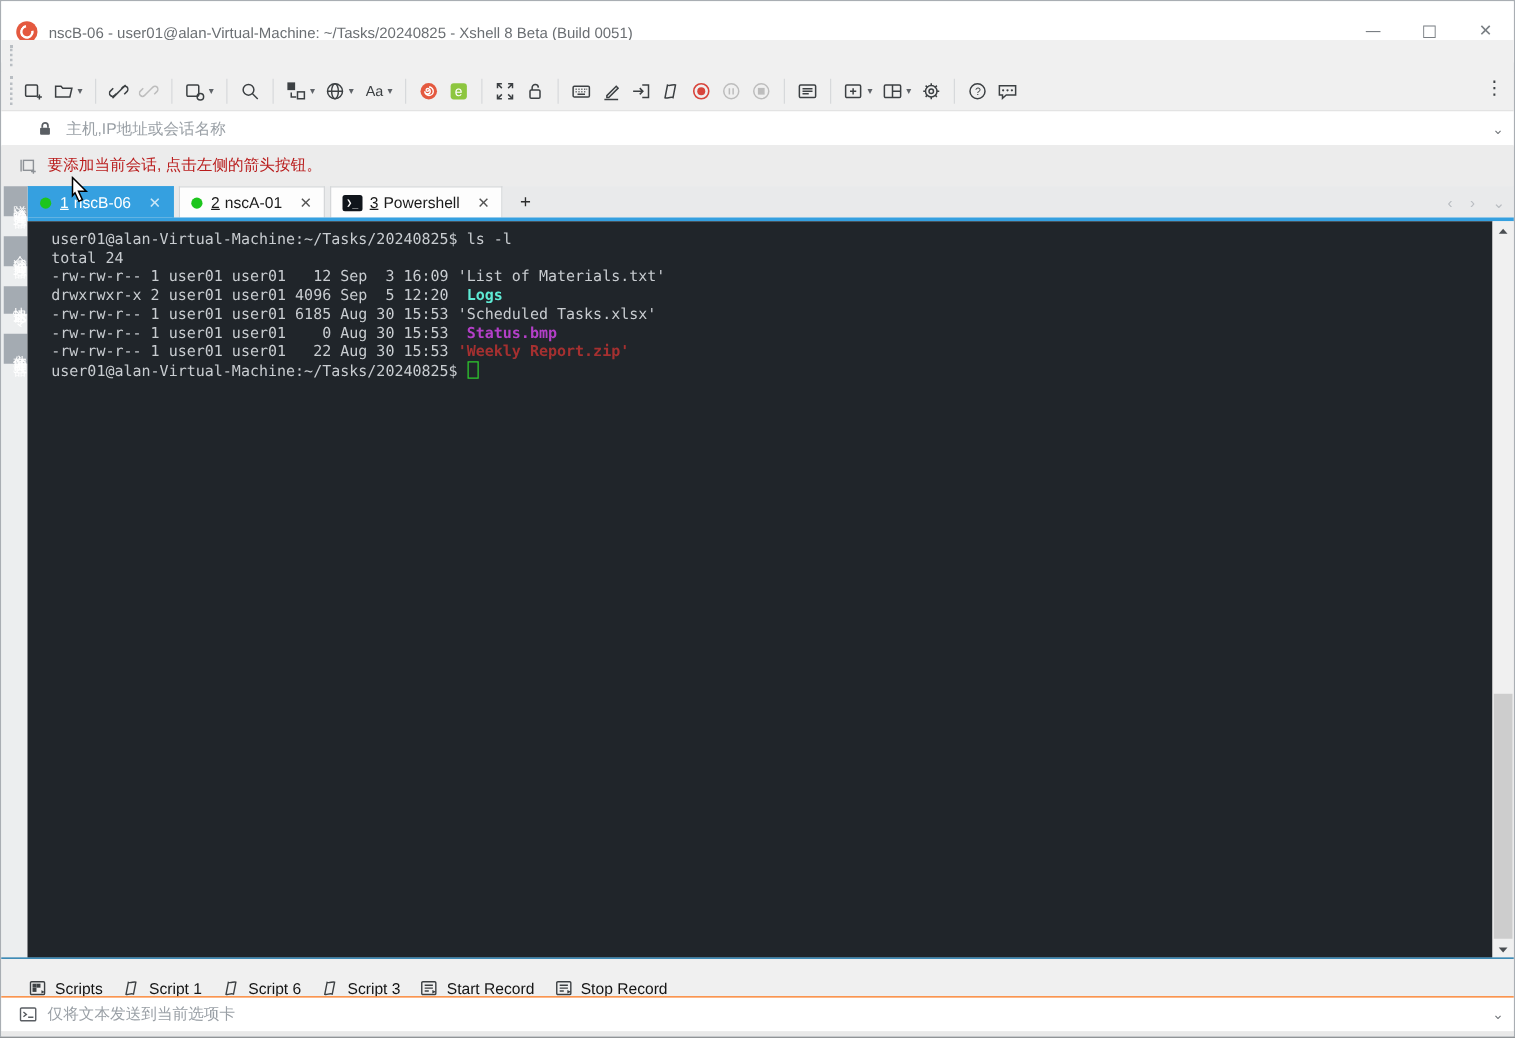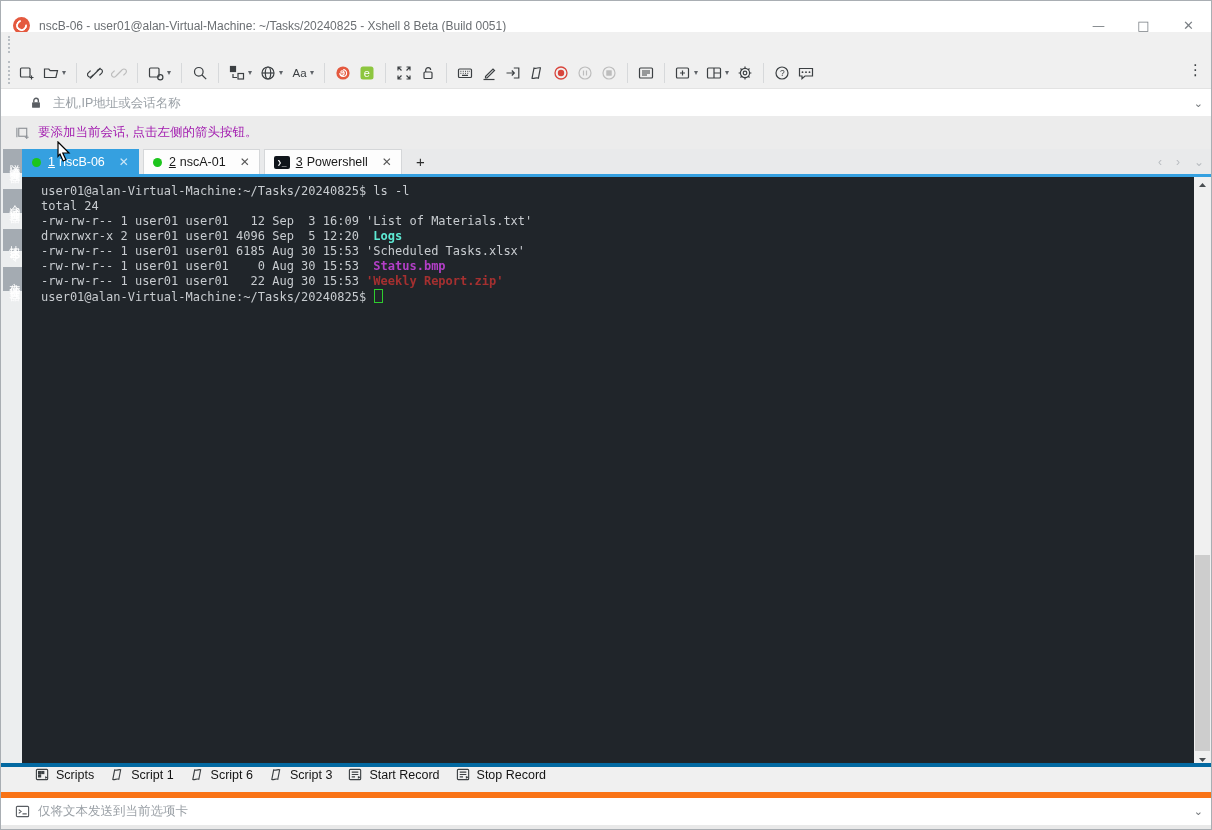--- a/index.html
+++ b/index.html
@@ -33,21 +33,21 @@
   
   .addressbar{position:absolute;left:1px;top:88px;right:1px;height:28px;background:#ffffff;
               display:flex;align-items:center;border-top:1px solid #e3e3e3;padding-left:12px;}
   .addr-lock{margin-left:16px;}
   .addr-placeholder{margin-left:10px;font-size:12.5px;color:#9aa0a6;}
   .addr-caret{margin-left:auto;margin-right:8px;color:#707478;font-size:11px;}
   
   .hintbar{position:absolute;left:1px;top:116px;right:1px;height:33px;background:#ececec;
            display:flex;align-items:center;}
   .hint-icon{margin-left:14px;}
-  .hint-text{margin-left:8px;font-size:12.5px;color:#a21caf;}
+  .hint-text{margin-left:8px;font-size:12.5px;color:#b91c1c;}
   
   .tabbar{position:absolute;left:22px;top:149px;right:1px;height:25px;background:#e9eaeb;
           display:flex;align-items:flex-end;}
   .tab{height:25px;display:flex;align-items:center;padding:0 9px;margin-right:4px;
        background:#fdfdfd;border:1px solid #d5d7d9;border-bottom:none;box-sizing:border-box;font-size:12.5px;color:#1b1b1b;}
   .tab.active{background:#35a0e0;border-color:#35a0e0;color:#ffffff;}
   .tab .dot{width:9px;height:9px;border-radius:50%;margin-right:7px;}
   .tab .num{text-decoration:underline;margin-right:4px;}
   .tab .close{margin-left:14px;font-size:12px;opacity:.75;}
   .ps-icon{width:16px;height:13px;background:#10151b;color:#fff;font-size:8px;line-height:13px;
@@ -70,26 +70,26 @@
   .term-cursor{display:inline-block;width:7px;height:12px;border:1px solid #2ecc2e;
                vertical-align:-2px;margin-left:1px;}
   
   .vscroll{position:absolute;right:1px;top:177px;width:17px;bottom:63px;background:#f0f0f0;}
   .vs-arrow{position:absolute;left:0;right:0;height:15px;display:flex;align-items:center;justify-content:center;}
   .vs-arrow svg{display:block;}
   .vs-up{top:0;} .vs-down{bottom:0;}
   .vs-thumb{position:absolute;left:1px;right:1px;top:64%;bottom:16px;background:#cdcdcd;}
   
   .scriptbar{position:absolute;left:1px;right:1px;bottom:32px;height:31px;background:#f0f0f0;
-             border-top:4px solid #0369a1;display:flex;align-items:flex-start;padding-left:26px;}
+             border-top:1px solid #0369a1;display:flex;align-items:flex-end;padding-left:14px;}
   .sb-item{display:flex;align-items:center;font-size:12.5px;color:#141414;padding:0 8px;}
   .sb-item svg{margin-right:6px;}
   
   .sendbar{position:absolute;left:1px;right:1px;bottom:5px;height:27px;background:#ffffff;
-           border-top:6px solid #f97316;display:flex;align-items:center;}
+           border-top:1px solid #f97316;display:flex;align-items:center;}
   .send-icon{margin-left:14px;}
   .send-placeholder{margin-left:8px;font-size:12.5px;color:#9aa0a6;}
   .send-caret{margin-left:auto;margin-right:8px;color:#707478;font-size:11px;}
   .footer-strip{position:absolute;left:1px;right:1px;bottom:1px;height:4px;background:#e9e9e9;}
   
   .mouse{position:absolute;left:55px;top:141px;z-index:50;}
 </style>
 </head>
 <body>
 

